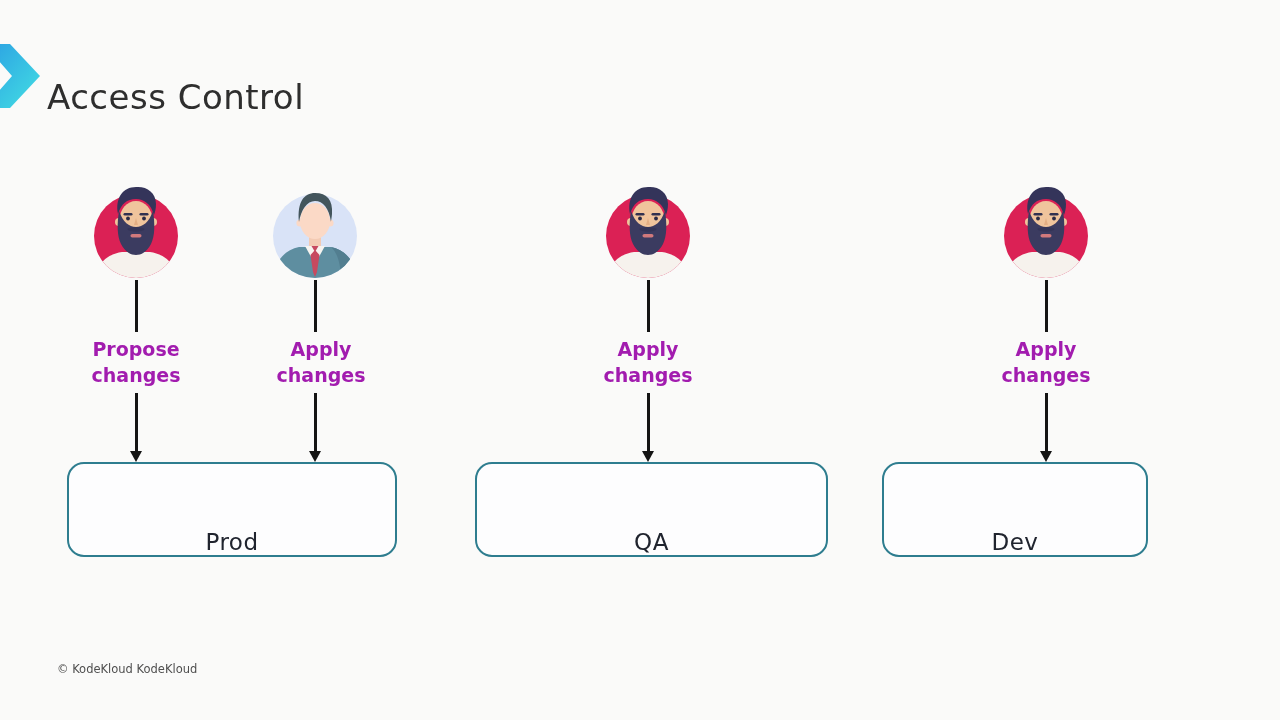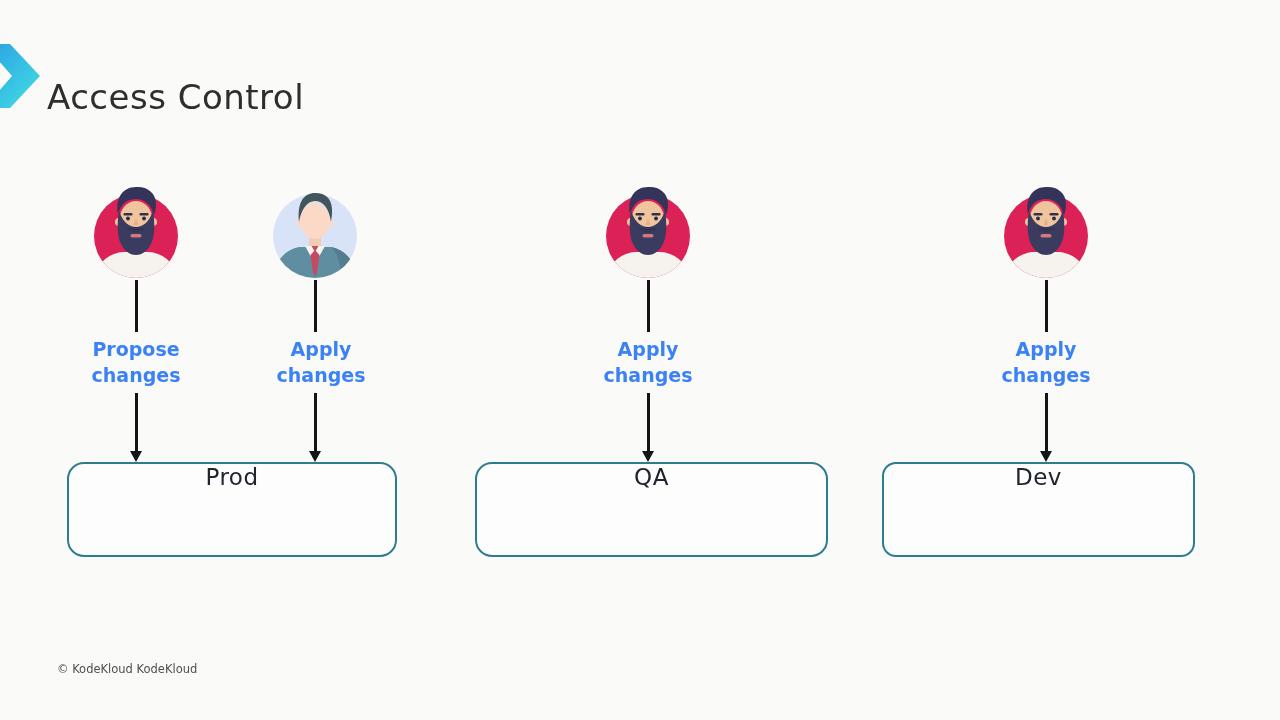--- a/index.html
+++ b/index.html
@@ -25,41 +25,41 @@
   }
   .actor--1 { left:56px; }
   .actor--2 { left:235px; }
   .actor--3 { left:568px; }
   .actor--4 { left:966px; }
   .avatar { width:92px; height:96px; display:block; }
   .vline  { width:3px; height:52px; background:#141414; }
   .action {
     margin-top:4px; width:122px; height:52px;
     text-align:center; font-size:19px; line-height:26px;
-    font-weight:bold; color:#3b82f6;
+    font-weight:bold; color:#a21caf;
   }
   .actor--2 .action { transform:translateX(6px); }
   .arrow { margin-top:5px; display:flex; flex-direction:column; align-items:center; }
   .arrow .shaft { width:3px; height:58px; background:#141414; }
   .arrow .head  {
     width:0; height:0;
     border-left:6.5px solid transparent; border-right:6.5px solid transparent;
     border-top:11px solid #141414;
   }
 
   
   .env {
     position:absolute; top:462px; height:95px; box-sizing:border-box;
     background:#fdfdfe; border:2px solid #2e7d8f; border-radius:17px;
-    display:flex; align-items:flex-start; justify-content:center;
+    display:flex; align-items:flex-end; justify-content:center;
     font-size:23px; color:#20242e; letter-spacing:0.5px;
   }
   .env--prod { left:67px;  width:330px; }
   .env--qa   { left:475px; width:353px; }
-  .env--dev  { left:882px; width:313px;border-radius:14px; }
+  .env--dev  { left:882px; width:266px; }
 
   
   .copyright {
     position:absolute; left:57px; top:662px;
     font-size:11.5px; color:#4f4f4f;
   }
 
   .defs-hidden { position:absolute; width:0; height:0; overflow:hidden; }
 </style>
 </head>

